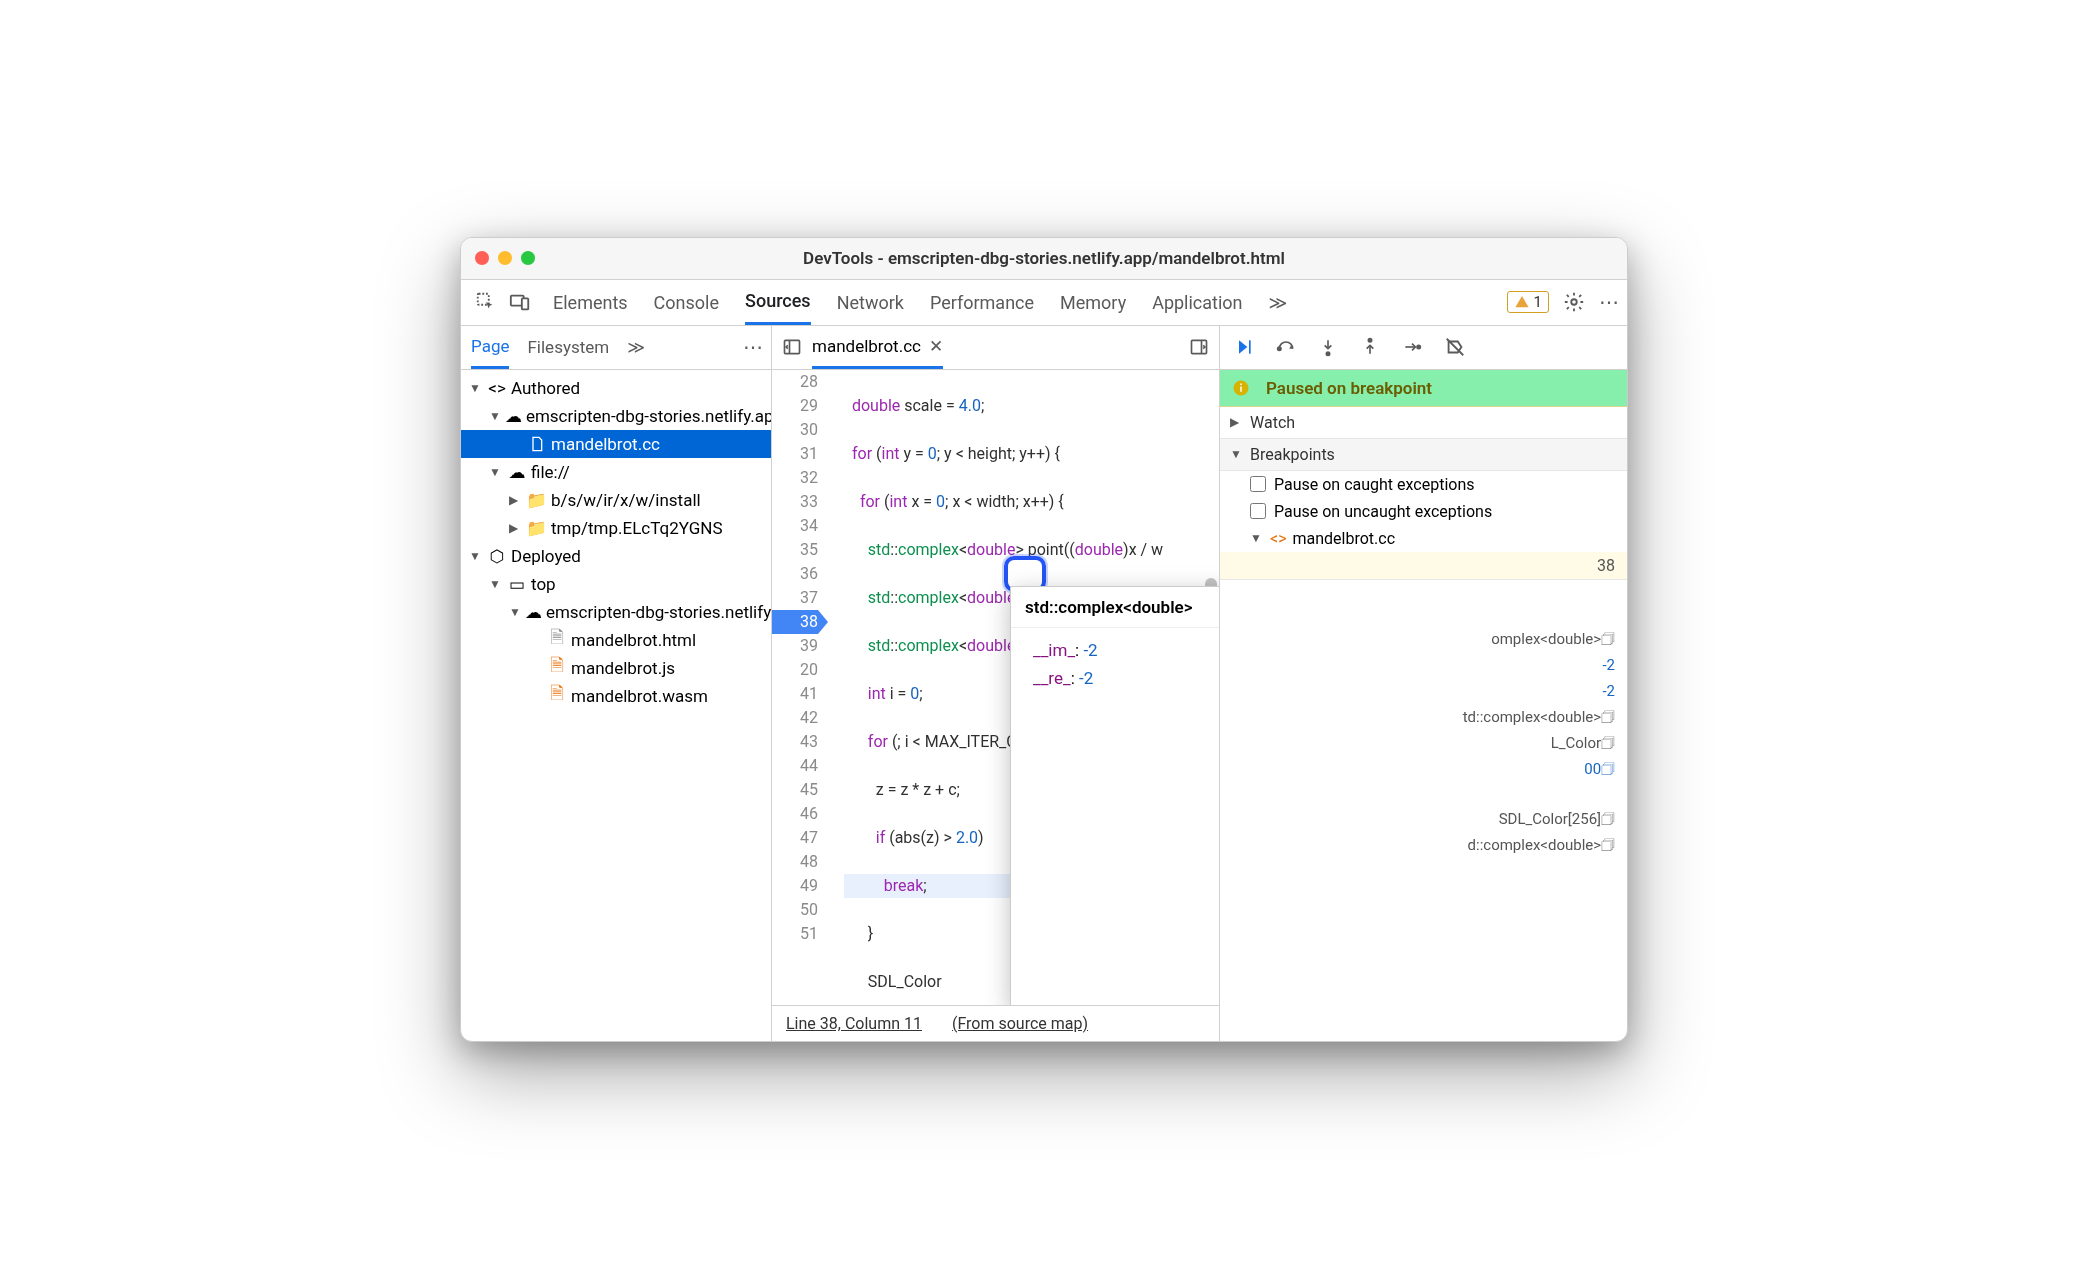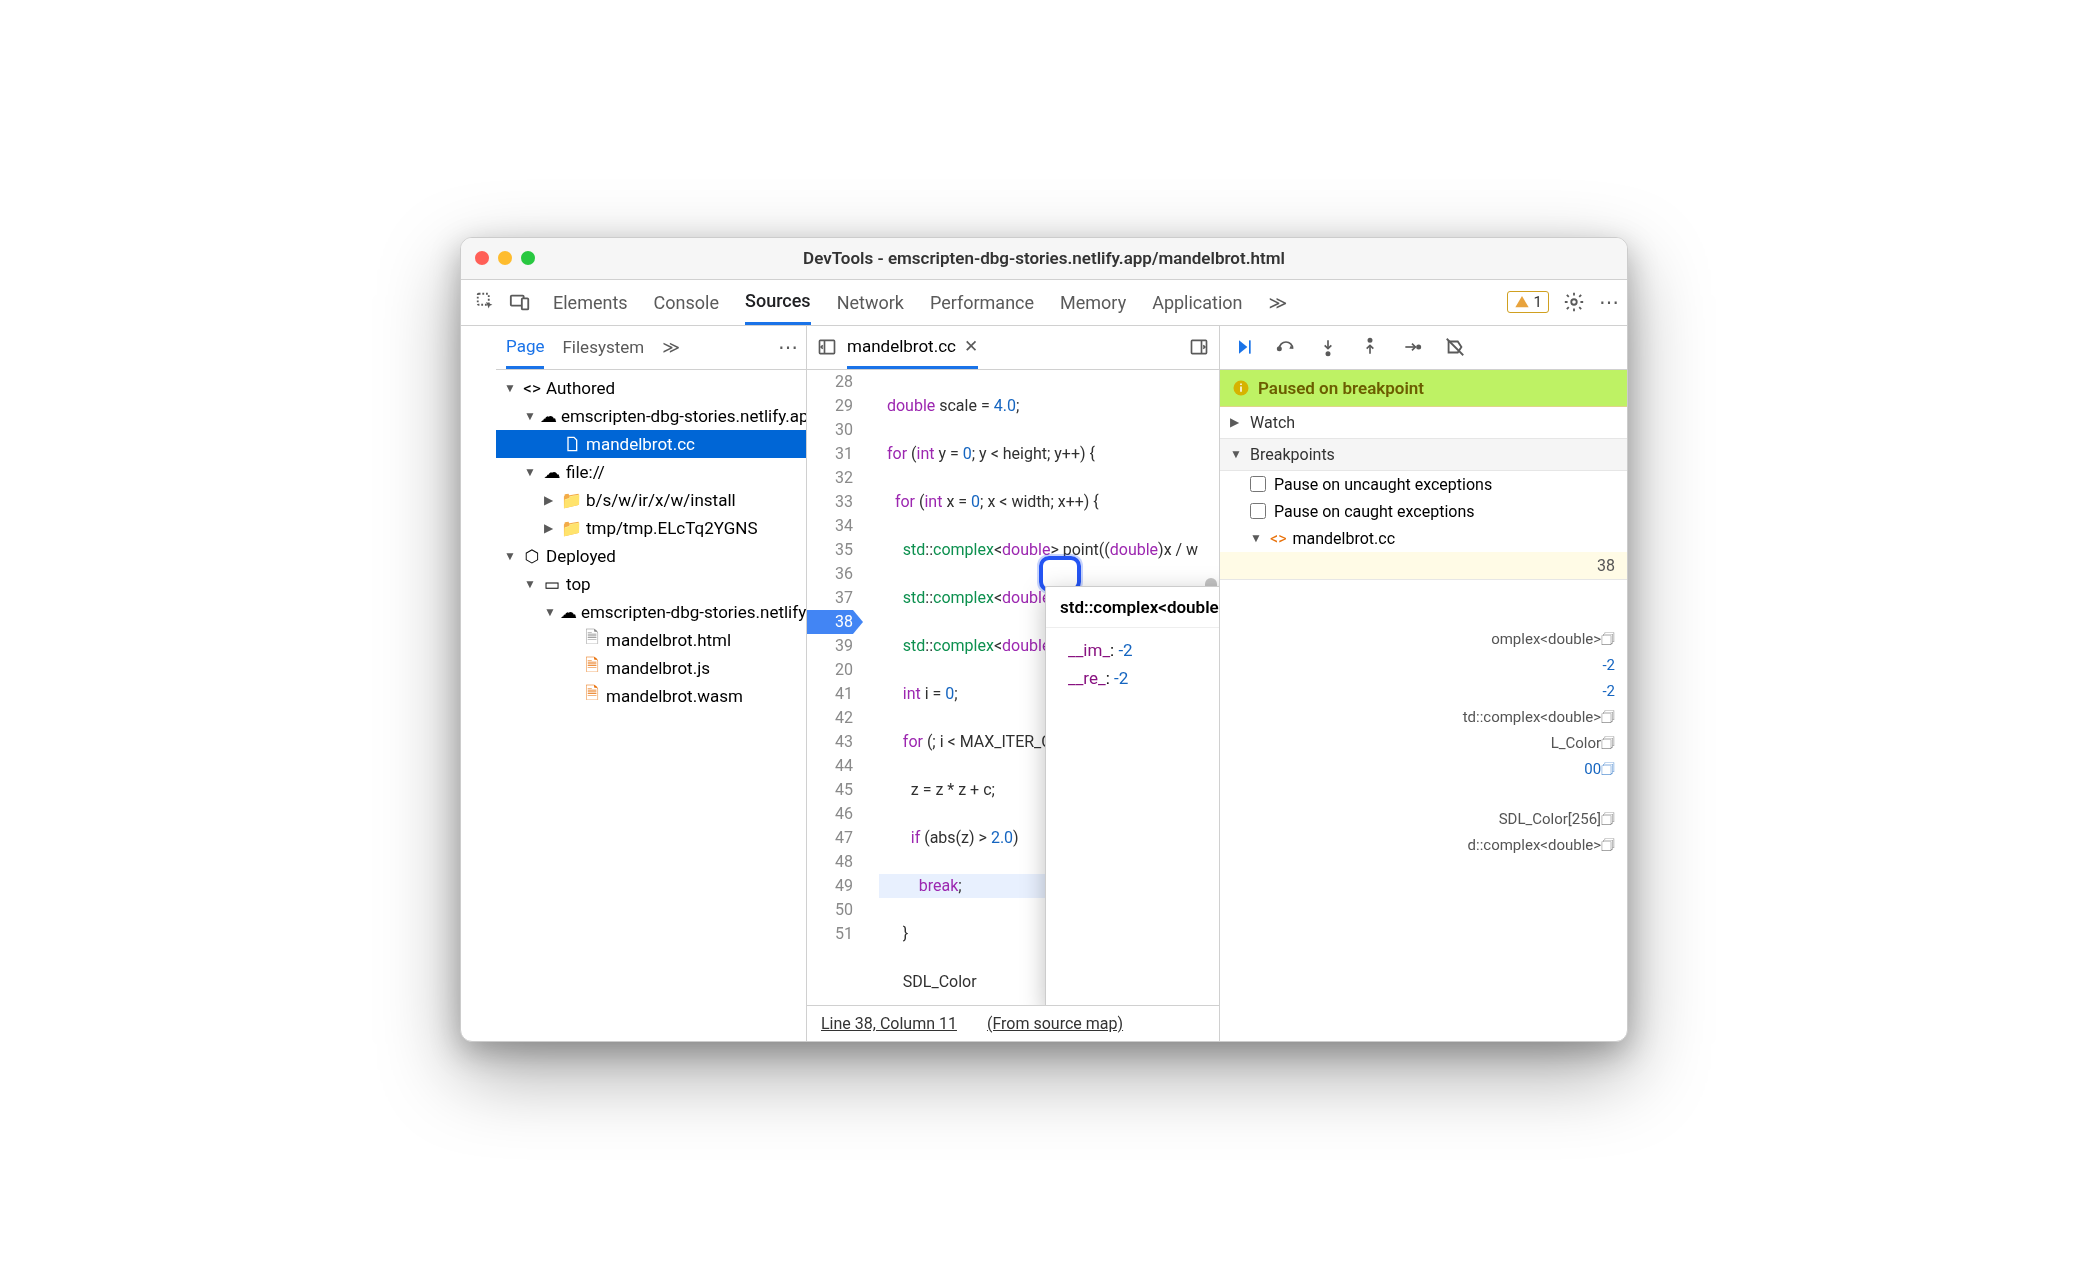--- a/index.html
+++ b/index.html
@@ -12,21 +12,21 @@
   .dot.yellow { background: #febc2e; }
   .dot.green { background: #28c840; }
   .title { flex: 1; text-align: center; font-weight: 600; font-size: 17px; color: #333; }
   .tabs-row { height: 46px; display: flex; align-items: center; border-bottom: 1px solid #d0d0d0; padding: 0 10px; gap: 4px; }
   .tool-icon { width: 30px; height: 30px; display: flex; align-items: center; justify-content: center; color: #5a5a5a; }
   .main-tabs { display: flex; gap: 26px; margin-left: 14px; align-items: center; height: 100%; }
   .main-tab { font-size: 18px; color: #5a5a5a; cursor: pointer; height: 100%; display: flex; align-items: center; }
   .main-tab.active { color: #202124; border-bottom: 3px solid #1a73e8; font-weight: 500; }
   .tabs-right { margin-left: auto; display: flex; align-items: center; gap: 14px; }
   .warning-badge { display: flex; align-items: center; gap: 4px; border: 1px solid #d0a020; border-radius: 3px; padding: 1px 6px; font-size: 15px; color: #333; }
-  .content { flex: 1; display: flex; overflow: hidden; padding-left: 35px; }
+  .content { flex: 1; display: flex; overflow: hidden; }
   .left-panel { width: 311px; border-right: 1px solid #d0d0d0; display: flex; flex-direction: column; }
   .left-header { height: 44px; display: flex; align-items: center; padding: 0 10px; border-bottom: 1px solid #d0d0d0; gap: 18px; }
   .left-tab { font-size: 17px; color: #5a5a5a; cursor: pointer; height: 100%; display: flex; align-items: center; }
   .left-tab.active { color: #1a73e8; border-bottom: 3px solid #1a73e8; }
   .tree { flex: 1; overflow: auto; padding: 4px 0; font-size: 17px; }
   .tree-row { display: flex; align-items: center; height: 28px; padding-left: 8px; gap: 4px; white-space: nowrap; cursor: default; }
   .tree-row.selected { background: #0066d6; color: #fff; }
   .tree-indent-1 { padding-left: 28px; }
   .tree-indent-2 { padding-left: 48px; }
   .tree-indent-3 { padding-left: 68px; }
@@ -48,21 +48,21 @@
   .code-lines .cl { height: 24px; }
   .kw { color: #9c27b0; }
   .type { color: #9c27b0; }
   .ns { color: #0d904f; }
   .num { color: #1565c0; }
   .hl-line { background: #e8f0fe; width: 100%; }
   .scroll-thumb { position: absolute; right: 2px; top: 208px; width: 12px; height: 28px; background: #c4c4c4; border-radius: 6px; }
   .status-bar { height: 36px; border-top: 1px solid #d0d0d0; display: flex; align-items: center; padding: 0 14px; gap: 30px; font-size: 16px; color: #333; text-decoration: underline; }
   .right-panel { width: 407px; display: flex; flex-direction: column; }
   .debug-toolbar { height: 44px; display: flex; align-items: center; gap: 22px; padding: 0 14px; border-bottom: 1px solid #d0d0d0; }
-  .paused-banner { background: #bef264; padding: 8px 12px; display: flex; align-items: center; gap: 8px; font-weight: 600; font-size: 17px; color: #6b5d00; border-bottom: 1px solid #e0d48a; }
+  .paused-banner { background: #86efac; padding: 8px 12px; display: flex; align-items: center; gap: 16px; font-weight: 600; font-size: 17px; color: #6b5d00; border-bottom: 1px solid #e0d48a; }
   .section-header { padding: 6px 10px; font-size: 16px; display: flex; align-items: center; gap: 6px; border-bottom: 1px solid #e6e6e6; color: #333; }
   .section-header.open { background: #f5f5f5; }
   .checkbox-row { padding: 4px 12px 4px 30px; font-size: 16px; display: flex; align-items: center; gap: 8px; }
   input[type=checkbox] { width: 16px; height: 16px; }
   .bp-file { padding: 4px 12px 4px 30px; font-size: 16px; display: flex; align-items: center; gap: 6px; }
   .bp-line { background: #fffbe6; padding: 4px 12px 4px 30px; text-align: right; font-size: 16px; border-bottom: 1px solid #e6e6e6; color: #555; }
   .scope-vals { font-family: Menlo, Monaco, monospace; font-size: 15px; padding: 6px 12px; line-height: 26px; white-space: nowrap; overflow: hidden; }
   .scope-type { color: #555; margin-top: 40px; }
   .scope-num { color: #1565c0; }
   .tooltip { position: absolute; left: 238px; top: 216px; width: 540px; background: #fff; border: 1px solid #ccc; box-shadow: 0 6px 24px rgba(0,0,0,0.25); font-family: Menlo, Monaco, monospace; font-size: 17px; z-index: 100; border-radius: 2px; }
@@ -349,25 +349,25 @@
       <div class="section-header">
           <span class="disclosure">▶</span>
           <span>Watch</span>
         </div>
       <div class="section-header open">
           <span class="disclosure">▼</span>
           <span>Breakpoints</span>
         </div>
       <div class="checkbox-row">
           <input type="checkbox" style="">
-          <span>Pause on uncaught exceptions</span>
+          <span>Pause on caught exceptions</span>
         </div>
       <div class="checkbox-row">
           <input type="checkbox" style="">
-          <span>Pause on caught exceptions</span>
+          <span>Pause on uncaught exceptions</span>
         </div>
       <div class="bp-file">
           <span class="disclosure">▼</span>
           <span style="color:#e8710a">&lt;&gt;</span>
           <span>mandelbrot.cc</span>
         </div>
       <div class="bp-line">38</div>
       <div style="height:40px"></div>
       <div class="scope-vals">
         <div style="text-align:right"><span class="scope-type">omplex&lt;double&gt;🗇</span></div>

